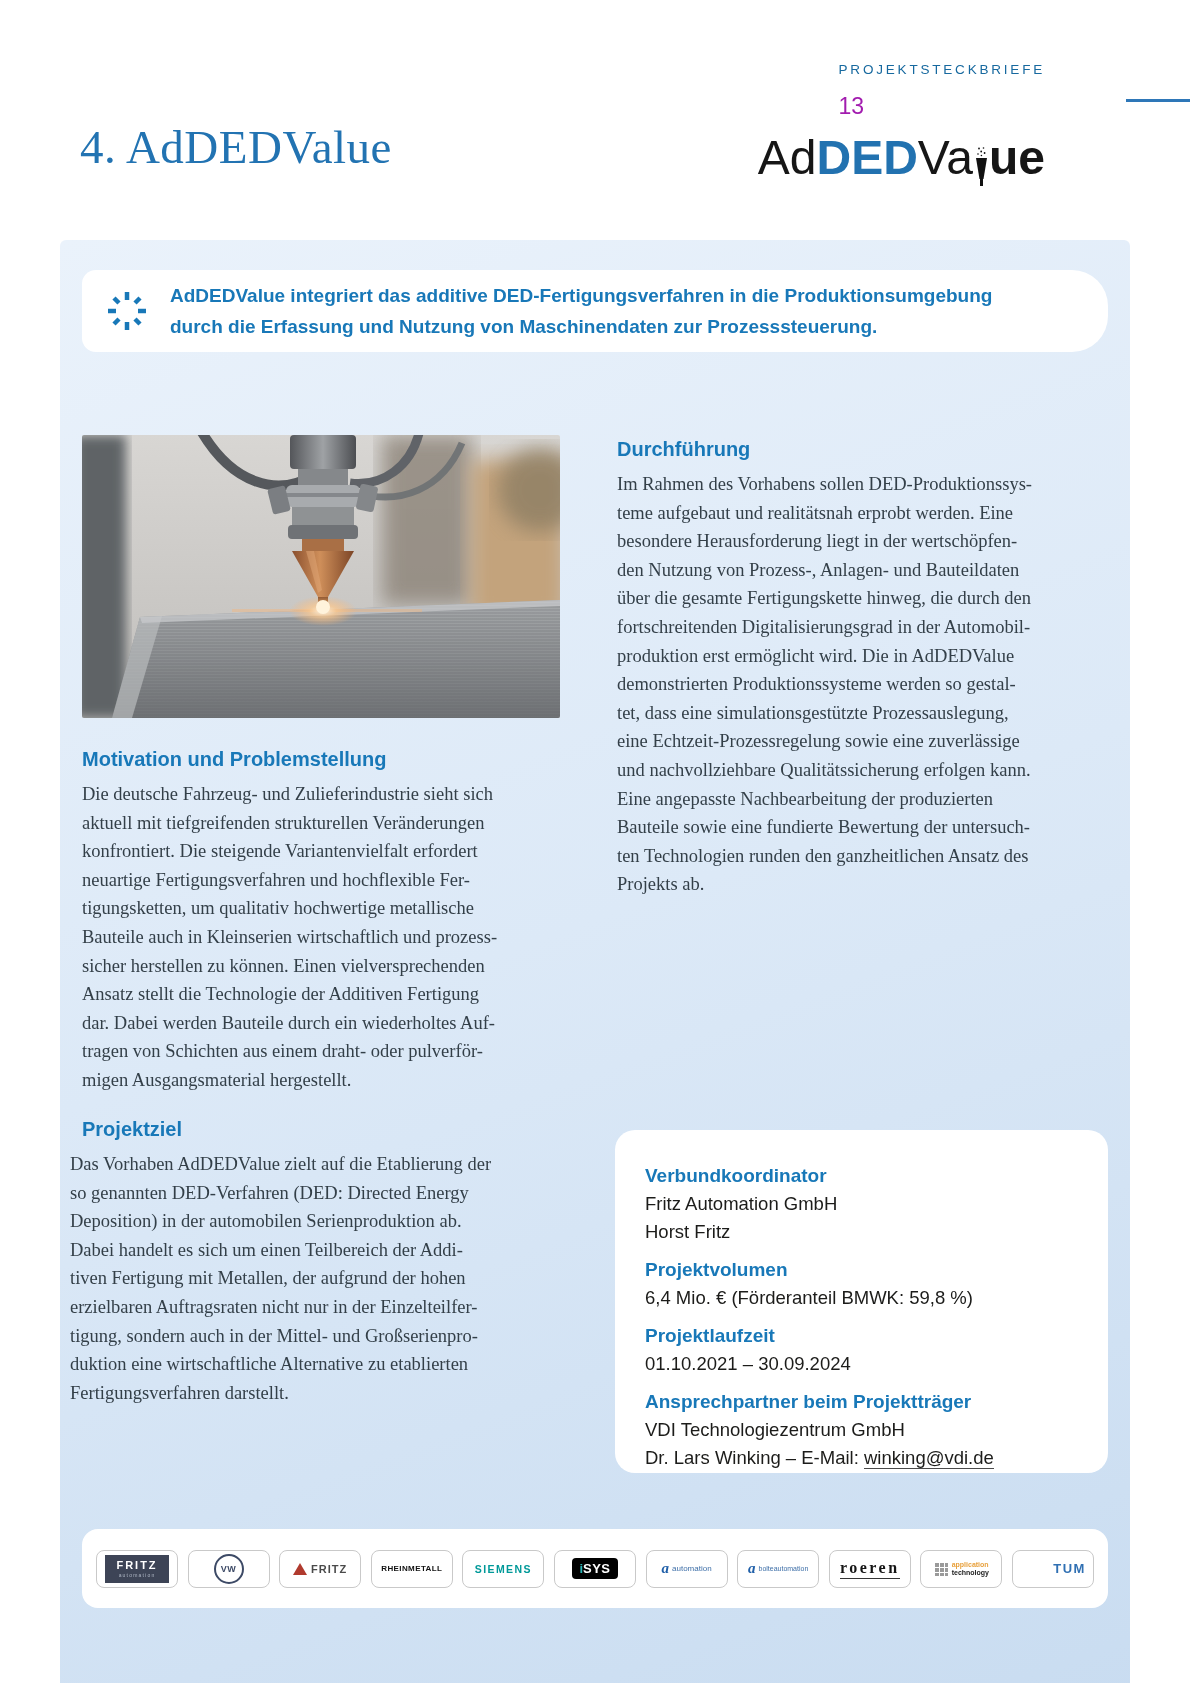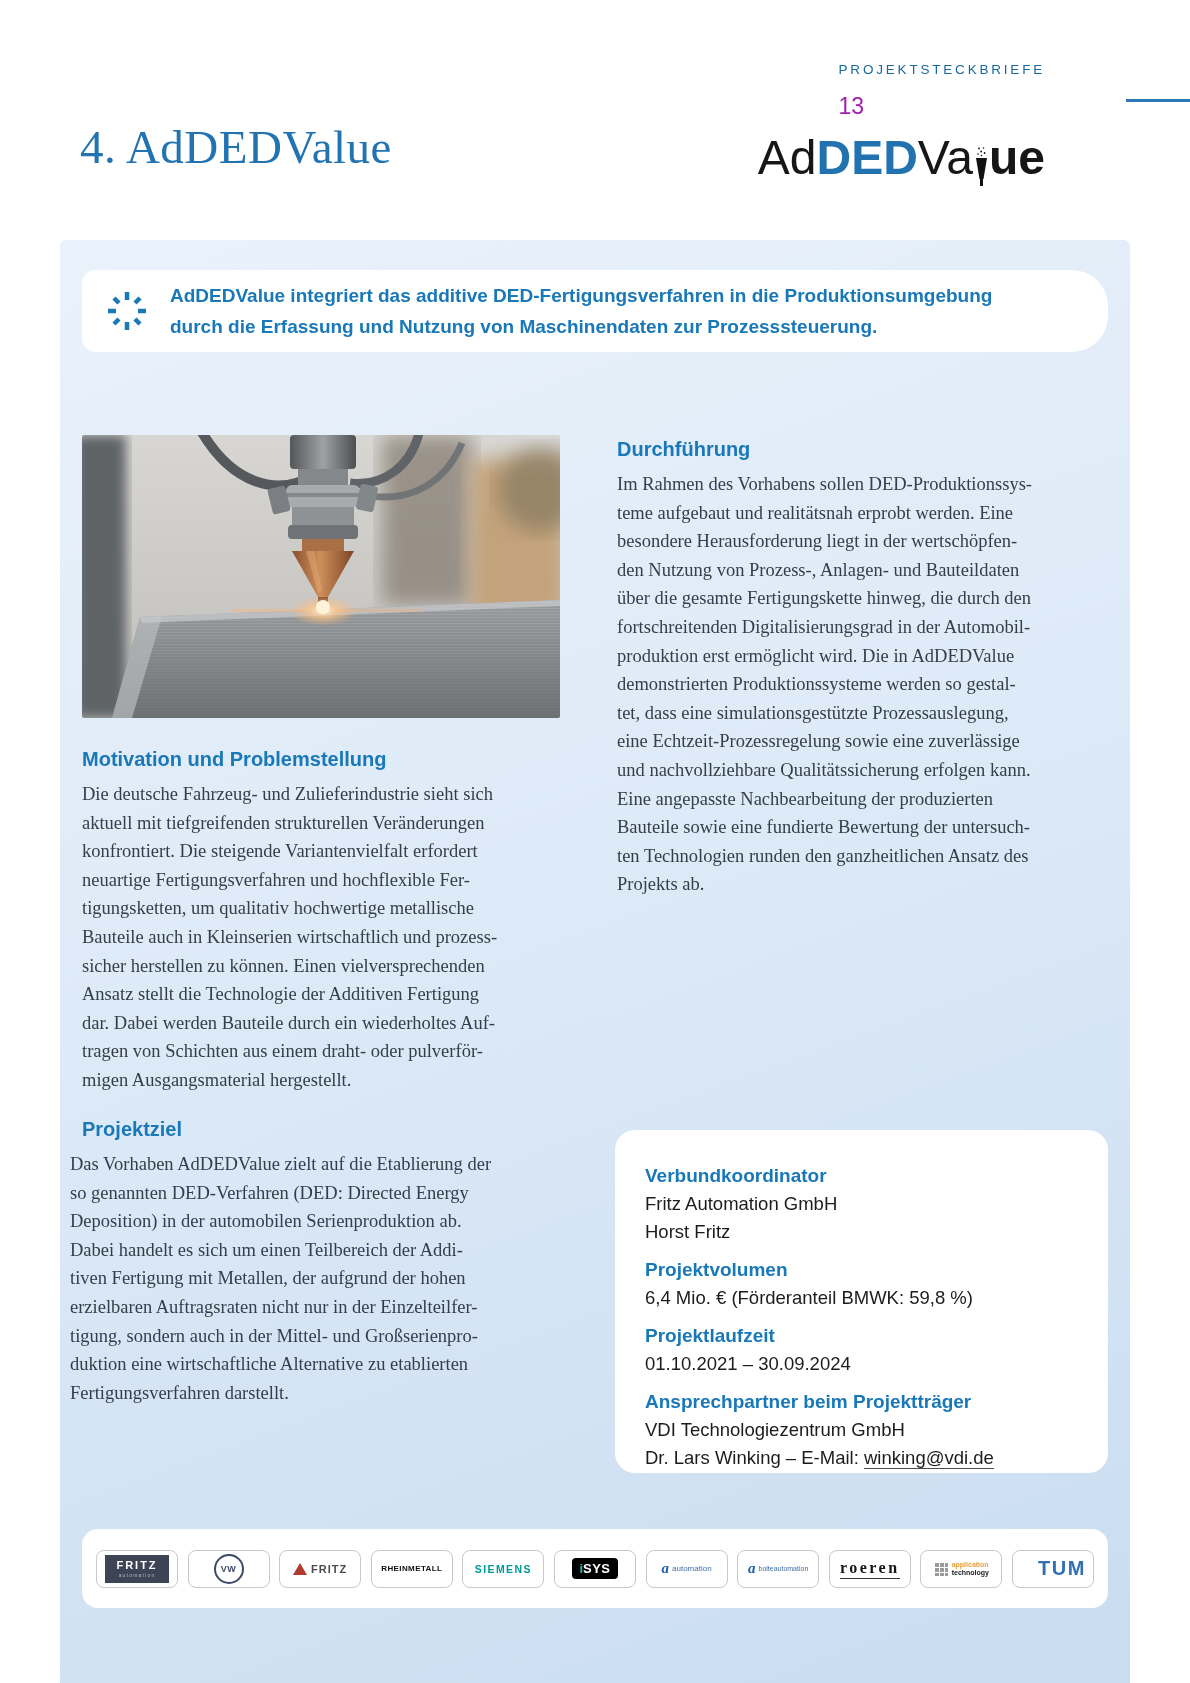--- a/index.html
+++ b/index.html
@@ -79,21 +79,21 @@
   .auto-t.small{font-size:7px;}
   .roeren-t{font-family:"Liberation Serif",serif;font-size:16px;font-weight:700;letter-spacing:2.5px;
             color:#151515;border-bottom:1.5px solid #333333;padding-bottom:1px;}
   .at-grid{width:14px;height:14px;margin-right:4px;flex:0 0 auto;background:#9a9a9a;
            background-image:linear-gradient(#ffffff 1px,transparent 1px),
                             linear-gradient(90deg,#ffffff 1px,transparent 1px);
            background-size:5px 5px;}
   .at-txt{display:flex;flex-direction:column;}
   .at-1{font-size:7px;font-weight:700;color:#e8a13d;line-height:8px;}
   .at-2{font-size:7px;font-weight:700;color:#222222;line-height:8px;}
-  .tum-t{width:100%;text-align:right;padding-right:7px;font-size:20px;font-weight:700;
+  .tum-t{width:100%;text-align:right;padding-right:7px;font-size:13px;font-weight:700;
          color:#3070b3;letter-spacing:1.5px;}
 </style>
 </head>
 <body>
 
 <div id="page">
 
   <div class="hdr">
     <span class="hdr-label">PROJEKTSTECKBRIEFE</span>
     <span class="hdr-num">13</span>

